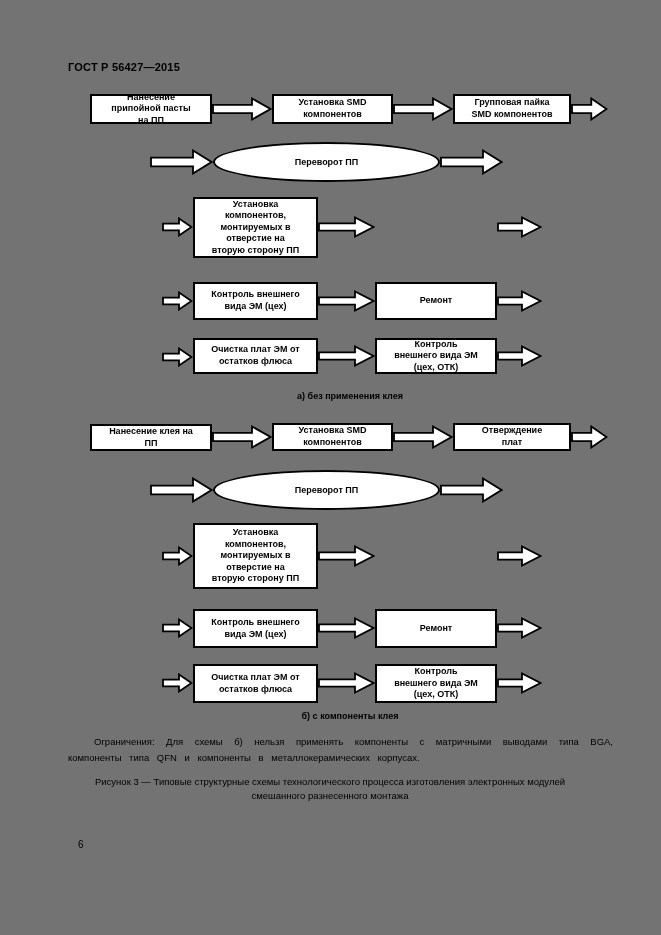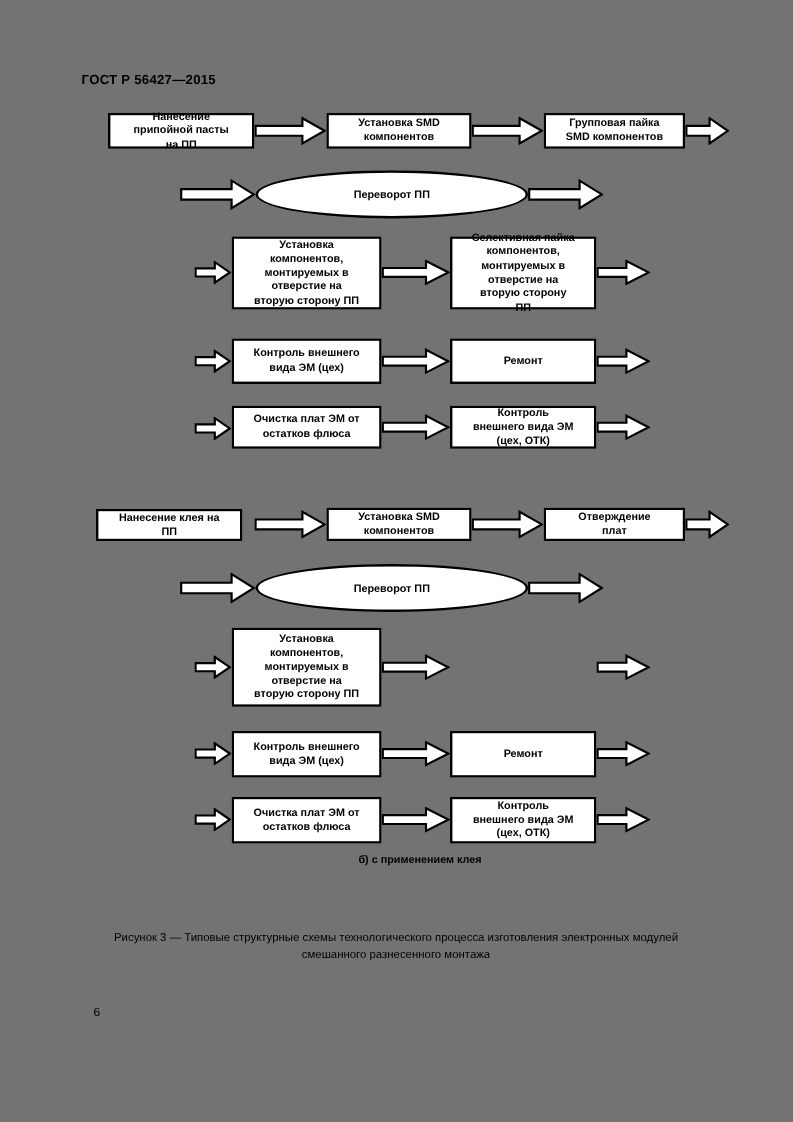--- a/index.html
+++ b/index.html
@@ -62,21 +62,20 @@
       <svg width="31" height="20" xmlns="http://www.w3.org/2000/svg">
         <polygon points="1,6.6 17,6.6 17,1.5 29.5,10 17,18.5 17,13.4 1,13.4" fill="#ffffff" stroke="#000000" stroke-width="1.8" stroke-linejoin="miter"></polygon>
       </svg>
     </div>
   <div class="bx" style="left:193px;top:197px;width:125px;height:61px">Установка компонентов, монтируемых в отверстие на вторую сторону ПП</div>
   <div class="arrow" style="left:318px;top:216px;width:57px;height:22px">
       <svg width="57" height="22" xmlns="http://www.w3.org/2000/svg">
         <polygon points="1,7.3 37,7.3 37,1.5 55.5,11 37,20.5 37,14.7 1,14.7" fill="#ffffff" stroke="#000000" stroke-width="1.8" stroke-linejoin="miter"></polygon>
       </svg>
     </div>
-  <div class="bx" style="left:375px;top:197px;width:122px;height:61px">Селективная пайка компонентов, монтируемых в отверстие на вторую сторону ПП</div>
   <div class="arrow" style="left:497px;top:216px;width:45px;height:22px">
       <svg width="45" height="22" xmlns="http://www.w3.org/2000/svg">
         <polygon points="1,7.3 25,7.3 25,1.5 43.5,11 25,20.5 25,14.7 1,14.7" fill="#ffffff" stroke="#000000" stroke-width="1.8" stroke-linejoin="miter"></polygon>
       </svg>
     </div>
 
   <div class="arrow" style="left:162px;top:291px;width:31px;height:20px">
       <svg width="31" height="20" xmlns="http://www.w3.org/2000/svg">
         <polygon points="1,6.6 17,6.6 17,1.5 29.5,10 17,18.5 17,13.4 1,13.4" fill="#ffffff" stroke="#000000" stroke-width="1.8" stroke-linejoin="miter"></polygon>
       </svg>
@@ -105,22 +104,23 @@
         <polygon points="1,7.3 37,7.3 37,1.5 55.5,11 37,20.5 37,14.7 1,14.7" fill="#ffffff" stroke="#000000" stroke-width="1.8" stroke-linejoin="miter"></polygon>
       </svg>
     </div>
   <div class="bx" style="left:375px;top:338px;width:122px;height:36px">Контроль внешнего вида ЭМ (цех, ОТК)</div>
   <div class="arrow" style="left:497px;top:345px;width:45px;height:22px">
       <svg width="45" height="22" xmlns="http://www.w3.org/2000/svg">
         <polygon points="1,7.3 25,7.3 25,1.5 43.5,11 25,20.5 25,14.7 1,14.7" fill="#ffffff" stroke="#000000" stroke-width="1.8" stroke-linejoin="miter"></polygon>
       </svg>
     </div>
 
-
-  <div class="bx" style="left:80px;top:424px;width:122px;height:27px">Нанесение клея на ПП</div>
+  <div class="cap" style="left:90px;top:391px;width:520px">а) без применения клея</div>
+
+  <div class="bx" style="left:90px;top:424px;width:122px;height:27px">Нанесение клея на ПП</div>
   <div class="arrow" style="left:212px;top:425px;width:60px;height:24px">
       <svg width="60" height="24" xmlns="http://www.w3.org/2000/svg">
         <polygon points="1,7.9 40,7.9 40,1.5 58.5,12 40,22.5 40,16.1 1,16.1" fill="#ffffff" stroke="#000000" stroke-width="1.8" stroke-linejoin="miter"></polygon>
       </svg>
     </div>
   <div class="bx" style="left:272px;top:423px;width:121px;height:28px">Установка SMD компонентов</div>
   <div class="arrow" style="left:393px;top:425px;width:60px;height:24px">
       <svg width="60" height="24" xmlns="http://www.w3.org/2000/svg">
         <polygon points="1,7.9 40,7.9 40,1.5 58.5,12 40,22.5 40,16.1 1,16.1" fill="#ffffff" stroke="#000000" stroke-width="1.8" stroke-linejoin="miter"></polygon>
       </svg>
@@ -190,18 +190,19 @@
         <polygon points="1,7.3 37,7.3 37,1.5 55.5,11 37,20.5 37,14.7 1,14.7" fill="#ffffff" stroke="#000000" stroke-width="1.8" stroke-linejoin="miter"></polygon>
       </svg>
     </div>
   <div class="bx" style="left:375px;top:664px;width:122px;height:39px">Контроль внешнего вида ЭМ (цех, ОТК)</div>
   <div class="arrow" style="left:497px;top:672px;width:45px;height:22px">
       <svg width="45" height="22" xmlns="http://www.w3.org/2000/svg">
         <polygon points="1,7.3 25,7.3 25,1.5 43.5,11 25,20.5 25,14.7 1,14.7" fill="#ffffff" stroke="#000000" stroke-width="1.8" stroke-linejoin="miter"></polygon>
       </svg>
     </div>
 
-  <div class="cap" style="left:90px;top:711px;width:520px">б) с применением клея</div>
-
+  <div class="cap" style="left:90px;top:711px;width:520px">б) с компоненты клея</div>
+
+  <div class="para" style="left:68px;top:734px;width:545px">Ограничения: Для схемы б) нельзя применять компоненты с матричными выводами типа BGA, компоненты типа QFN и компоненты в металлокерамических корпусах.</div>
   <div class="figcap" style="left:80px;top:775px;width:500px">Рисунок 3 — Типовые структурные схемы технологического процесса изготовления электронных модулей смешанного разнесенного монтажа</div>
 
   <div class="pgnum">6</div>
 </div>
 
 </body></html>

